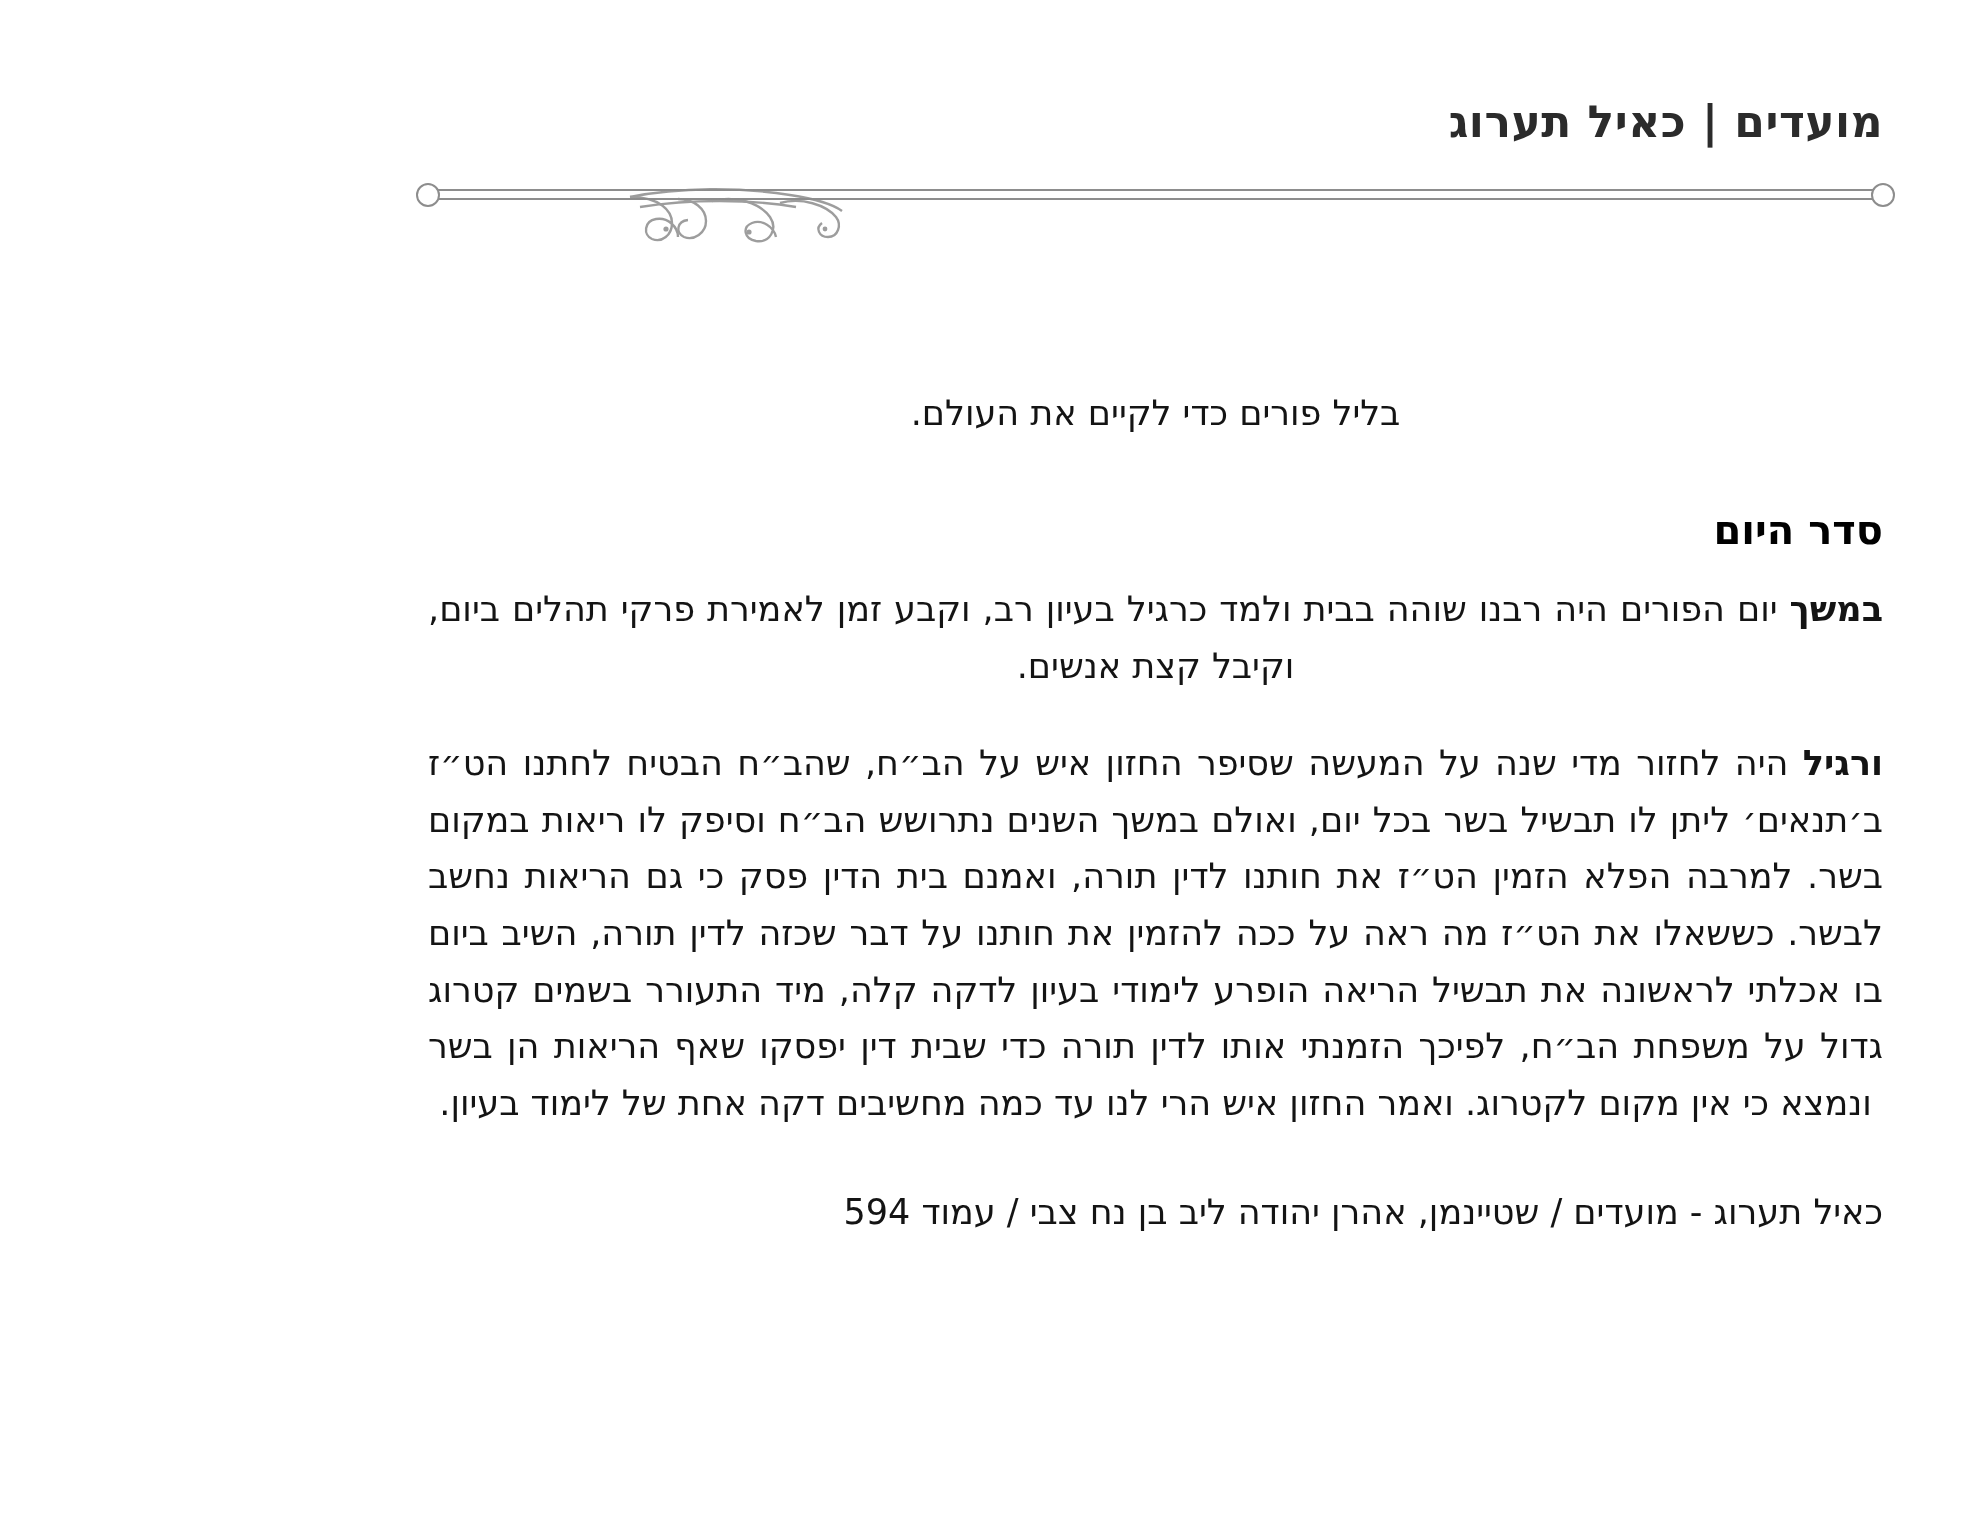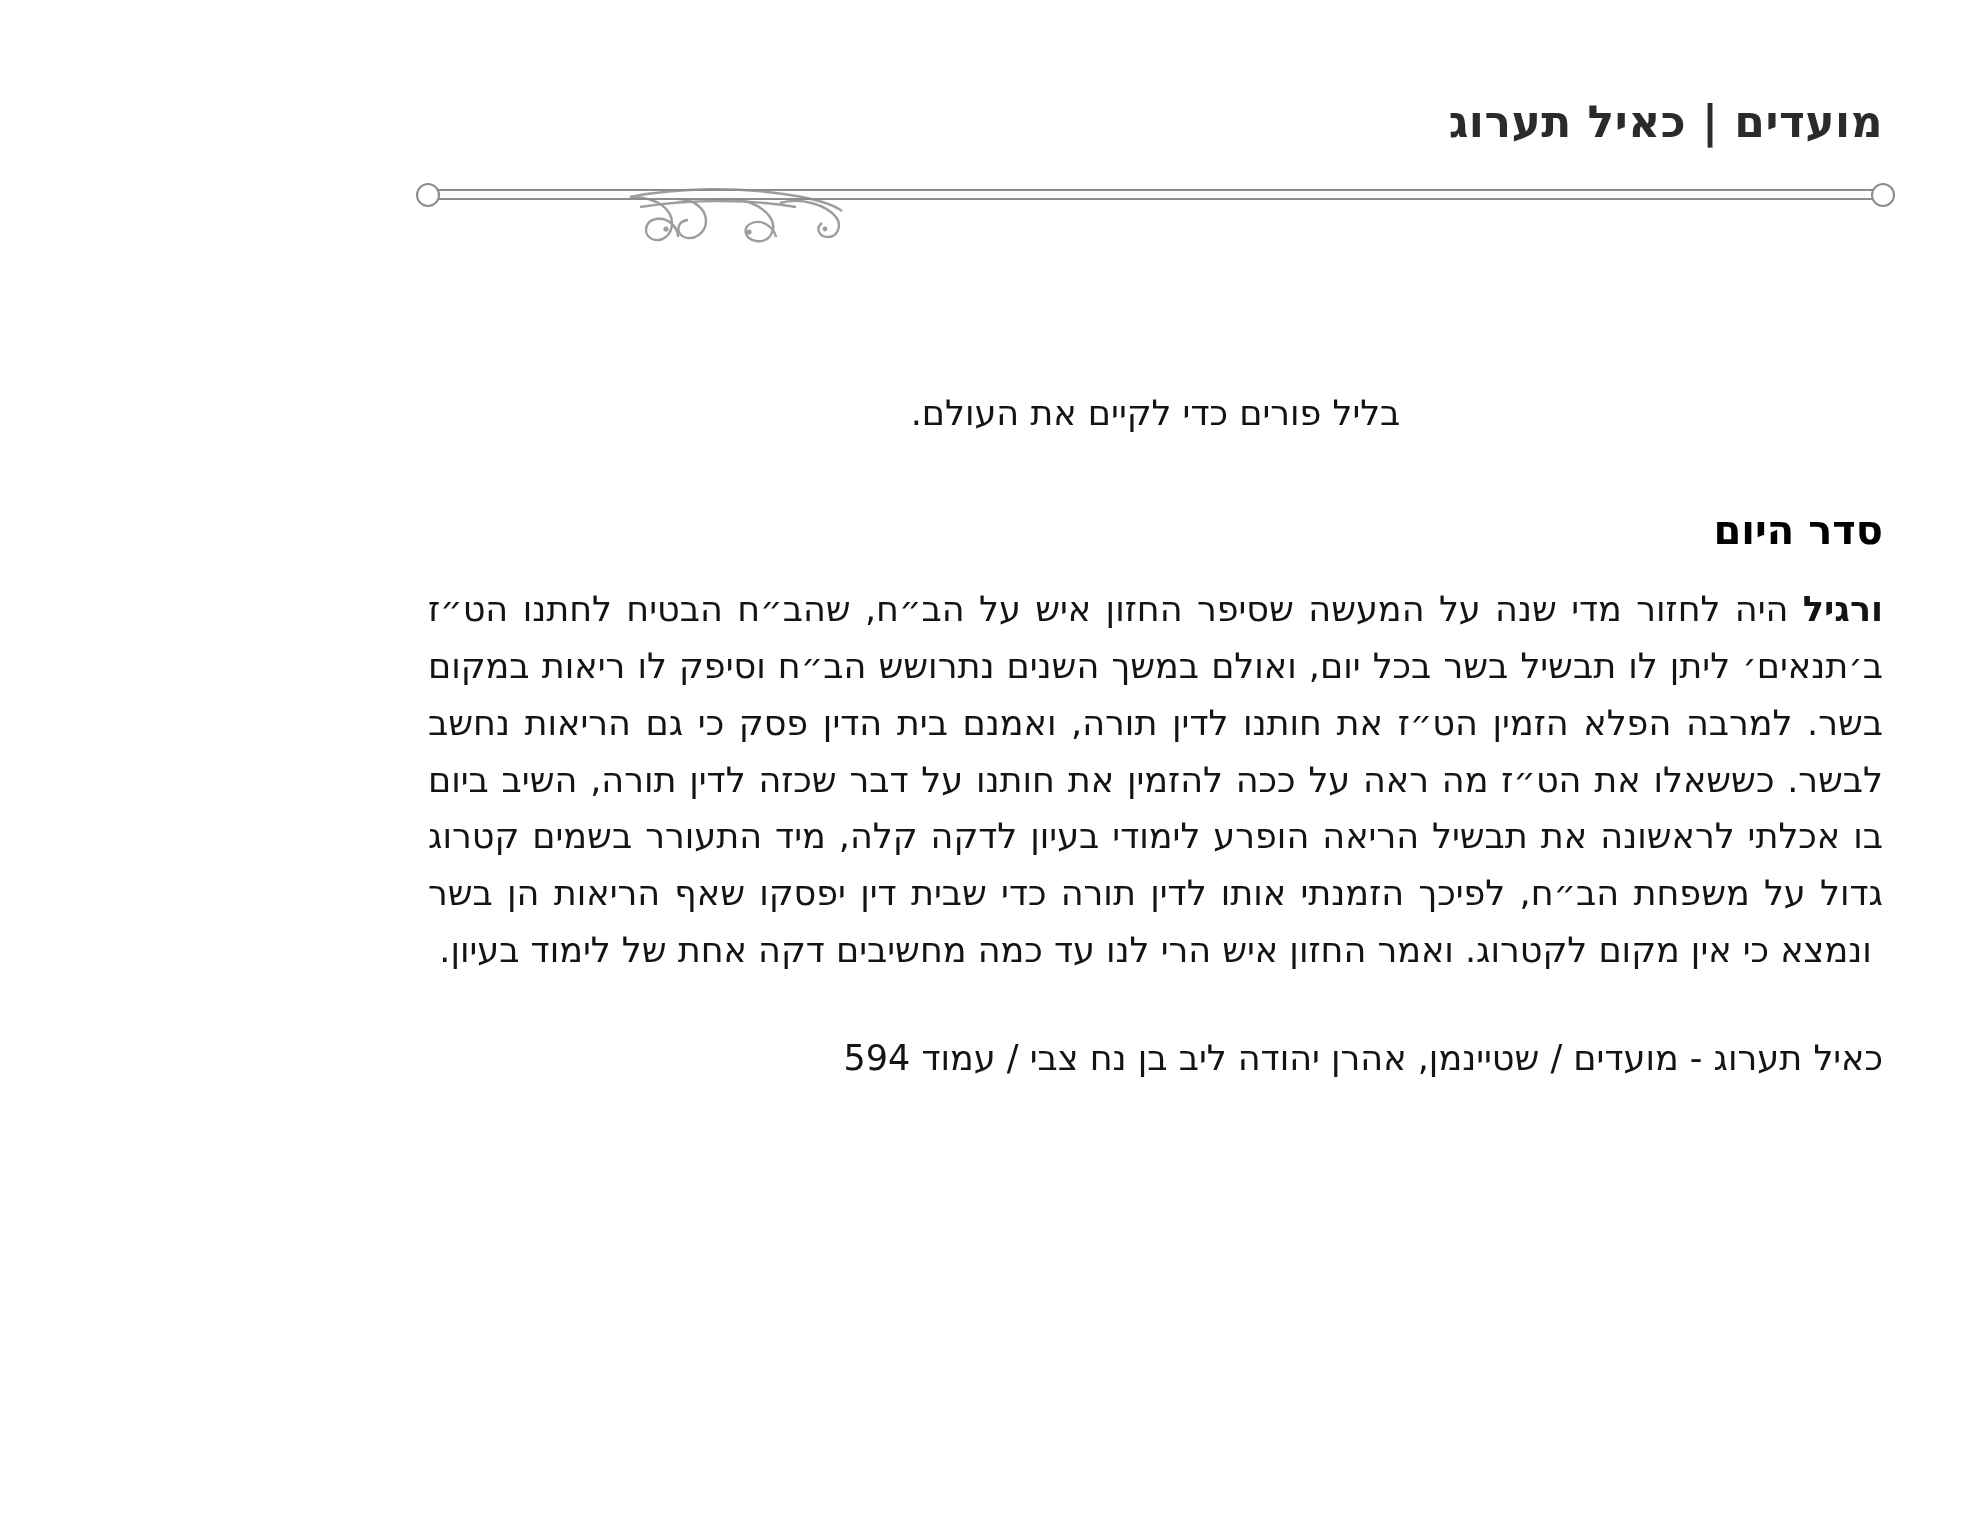--- a/index.html
+++ b/index.html
@@ -141,20 +141,21 @@
       </svg>
     </div>
   </div>
 
   <div class="content">
 
     <p class="para lead">בליל פורים כדי לקיים את העולם.</p>
 
     <h2 class="section-title">סדר היום</h2>
 
+    <p class="para"><b>במשך</b><span> יום הפורים היה רבנו שוהה בבית ולמד כרגיל בעיון רב, וקבע זמן לאמירת פרקי תהלים ביום, וקיבל קצת אנשים.</span></p>
 
     <p class="para"><b>ורגיל</b><span> היה לחזור מדי שנה על המעשה שסיפר החזון איש על הב״ח, שהב״ח הבטיח לחתנו הט״ז ב׳תנאים׳ ליתן לו תבשיל בשר בכל יום, ואולם במשך השנים נתרושש הב״ח וסיפק לו ריאות במקום בשר. למרבה הפלא הזמין הט״ז את חותנו לדין תורה, ואמנם בית הדין פסק כי גם הריאות נחשב לבשר. כששאלו את הט״ז מה ראה על ככה להזמין את חותנו על דבר שכזה לדין תורה, השיב ביום בו אכלתי לראשונה את תבשיל הריאה הופרע לימודי בעיון לדקה קלה, מיד התעורר בשמים קטרוג גדול על משפחת הב״ח, לפיכך הזמנתי אותו לדין תורה כדי שבית דין יפסקו שאף הריאות הן בשר ונמצא כי אין מקום לקטרוג. ואמר החזון איש הרי לנו עד כמה מחשיבים דקה אחת של לימוד בעיון.</span></p>
 
     <div class="citation">
       <span class="line">כאיל תערוג - מועדים / שטיינמן, אהרן יהודה ליב בן נח צבי / עמוד 594</span>
     </div>
 
   </div>
 </div>
 

